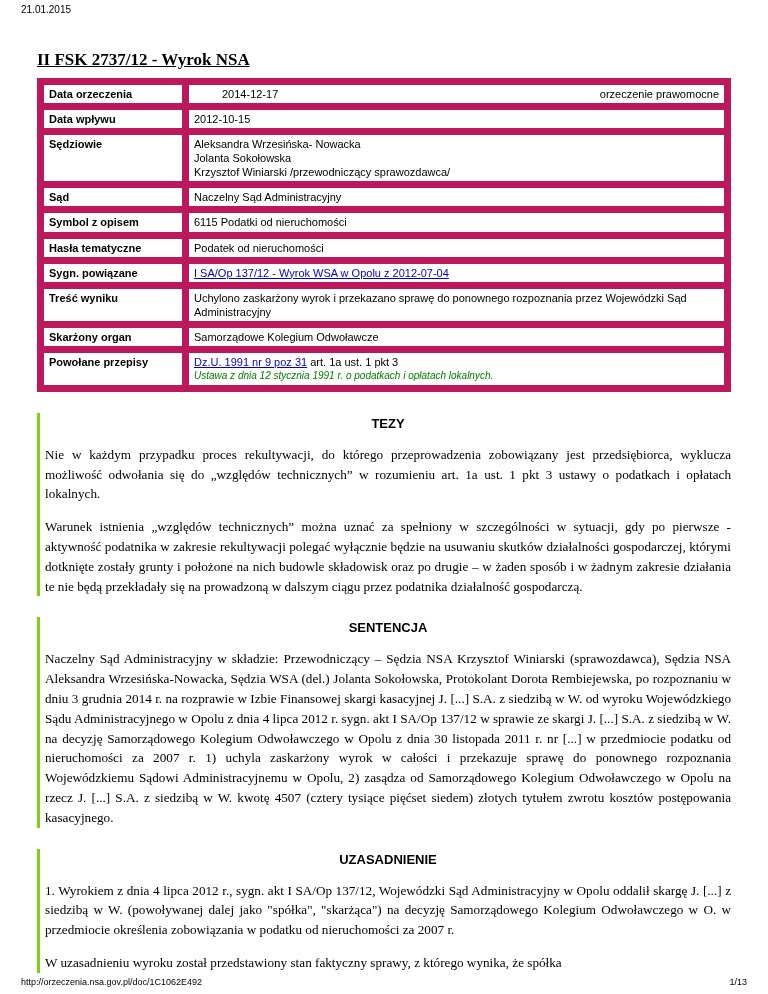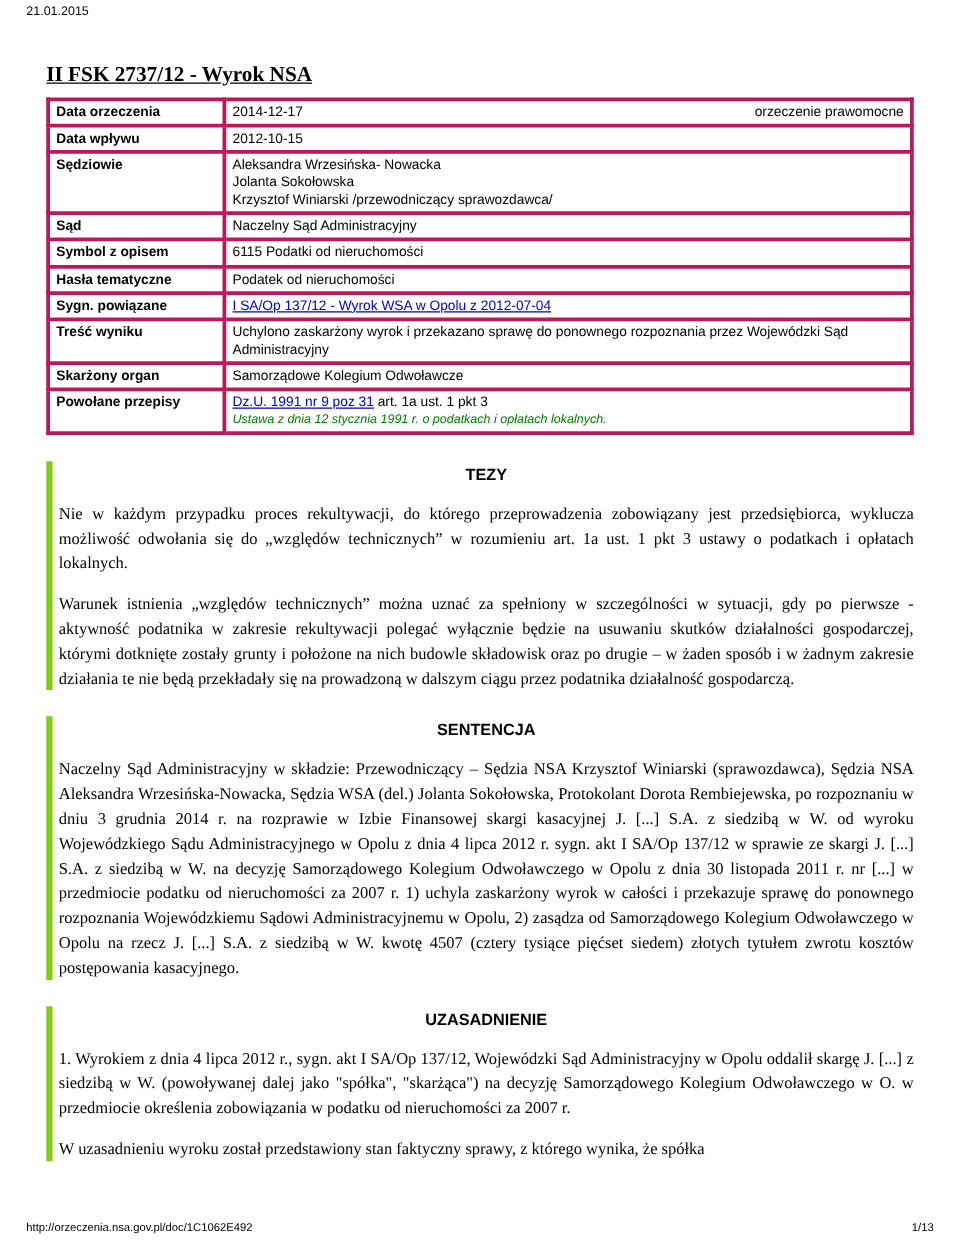--- a/index.html
+++ b/index.html
@@ -42,47 +42,48 @@
     text-decoration: underline;
     margin: 16px 0 8px 0;
   }
   table.meta {
     width: 100%;
     border-collapse: collapse;
     font-size: 11px;
     line-height: 1.28;
   }
   table.meta td {
-    border: 3px solid #be185d;
+    border: 7px solid #be185d;
     padding: 2px 5px;
     vertical-align: top;
   }
   td.label {
     width: 128px;
     font-weight: bold;
   }
   .val-flex {
     display: flex;
     justify-content: space-between;
+    margin-left: 28px;
   }
   .note-italic {
   }
   a.doc-link {
     color: #0000d0;
     text-decoration: underline;
   }
   .statute-desc {
     color: #008000;
     font-style: italic;
     font-size: 10px;
     margin-top: 1px;
   }
   .section {
     margin-top: 21px;
-    border-left: 5px solid #84cc16;
+    border-left: 3px solid #84cc16;
     padding-left: 5px;
   }
   .section-heading {
     text-align: center;
     font-weight: bold;
     font-size: 13px;
     padding-top: 3px;
     margin-bottom: 14px;
   }
   .section p {

